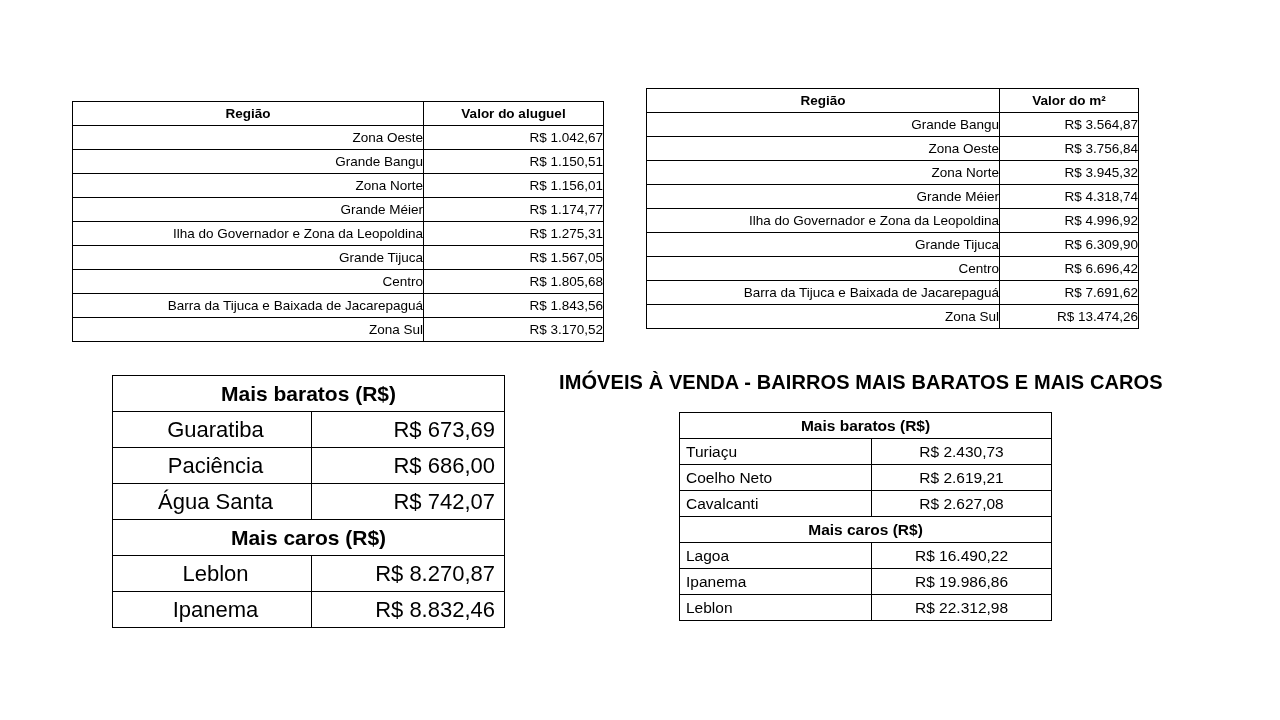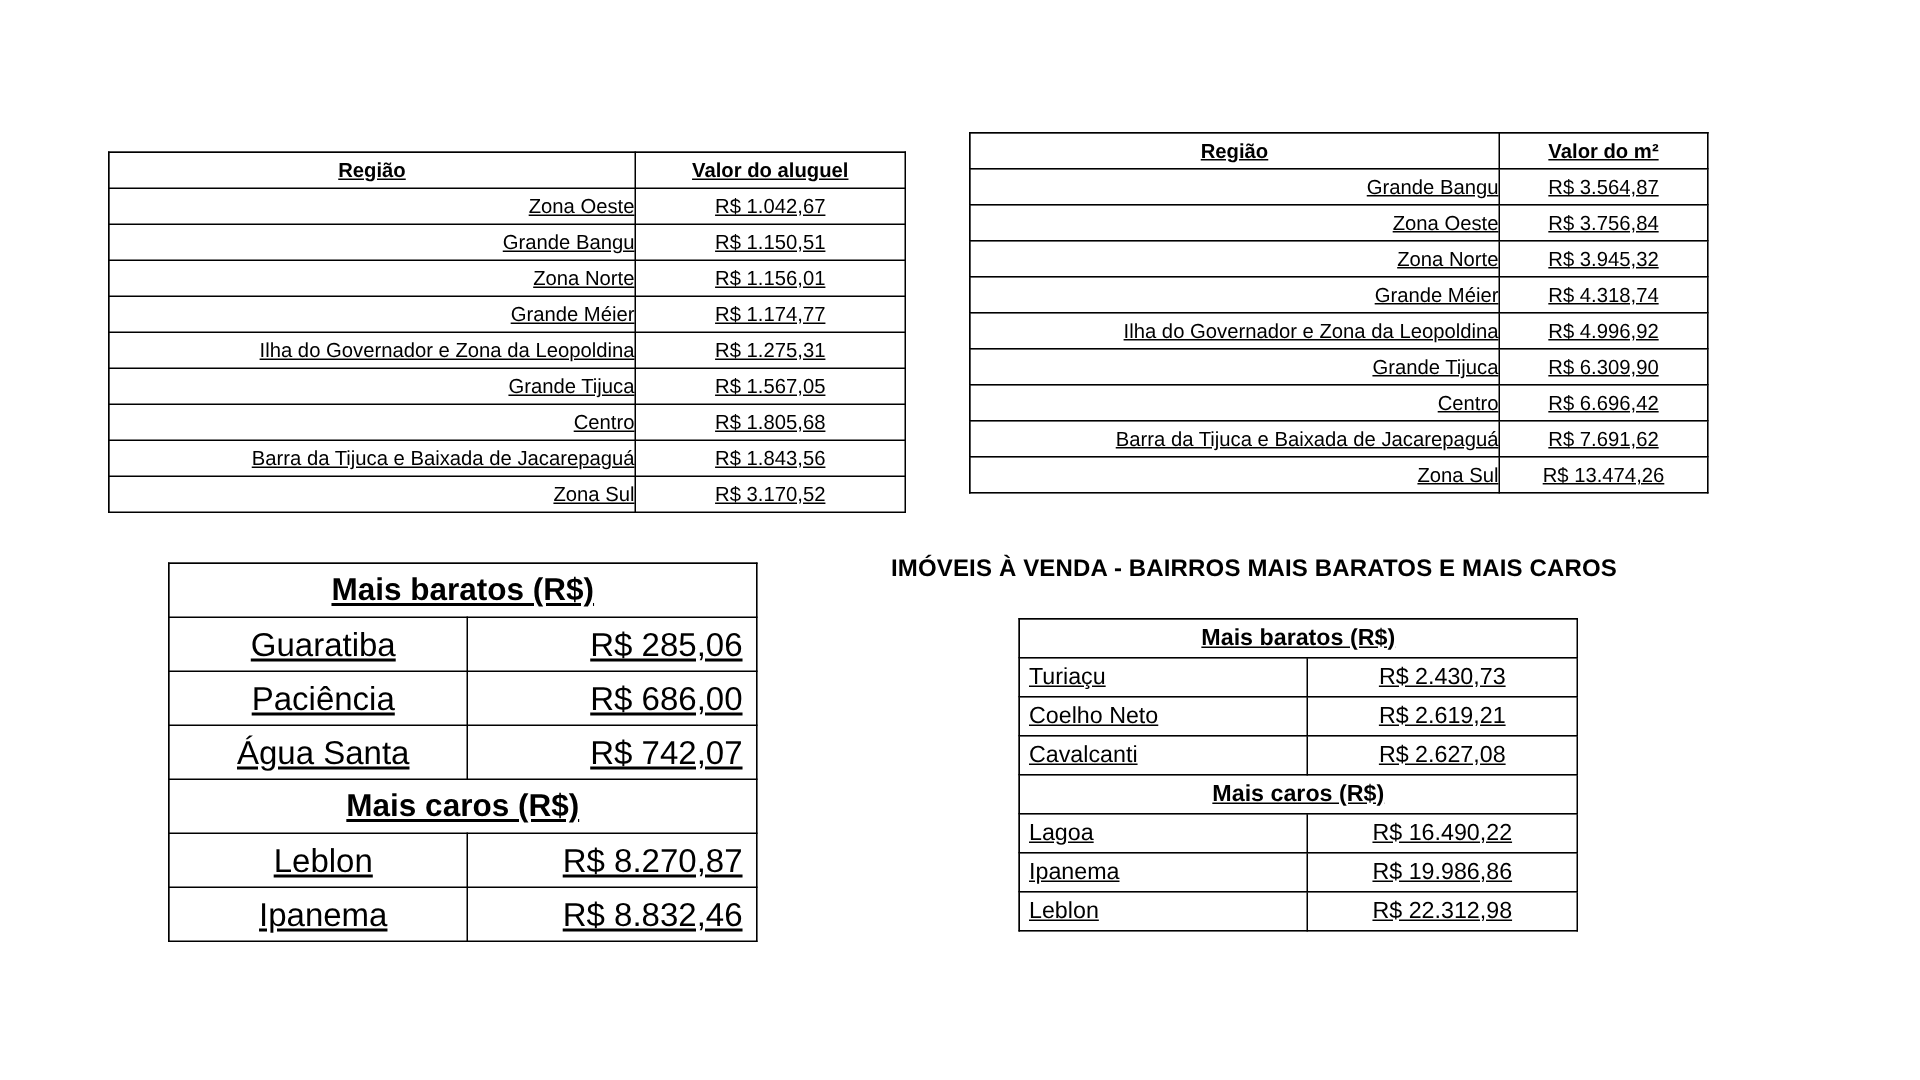--- a/index.html
+++ b/index.html
@@ -17,40 +17,39 @@
     -webkit-font-smoothing: antialiased;
   }
 
   .page { position: absolute; inset: 0; }
 
   .tbl {
     position: absolute;
     border-collapse: collapse;
     table-layout: fixed;
     background: #404040;
-    text-decoration: underline;
   }
   .tbl td, .tbl th {
     border: 1px solid #000000;
     padding: 0;
     vertical-align: middle;
     font-weight: normal;
     background: #ffffff;
   }
 
   
   .tbl-sm { font-size: 13.5px; }
   .tbl-sm th, .tbl-sm td { height: 23px; line-height: 21px; }
   .tbl-sm th {
     font-weight: bold;
     text-align: center;
     font-size: 13.5px;
   }
   .tbl-sm td.lbl { text-align: right;  padding-left: 15px; }
-  .tbl-sm td.val { text-align: center; }
+  .tbl-sm td.val { text-align: right; }
 
   
   .tbl-lg-left { font-size: 22px; }
   .tbl-lg-left td, .tbl-lg-left th { height: 35px; line-height: 33px; }
   .tbl-lg-left th.section {
     font-weight: bold;
     text-align: center;
     font-size: 21px;
   }
   .tbl-lg-left td.lbl { text-align: center;  padding-left: 7px; }
@@ -78,23 +77,23 @@
   #table-rent-neigh        { left: 112px; top: 375px; width: 392px; }
   #table-rent-neigh .c-lbl { width: 199px; }
   #table-rent-neigh .c-val { width: 193px; }
 
   #table-sale-neigh        { left: 679px; top: 412px; width: 372px; }
   #table-sale-neigh .c-lbl { width: 192px; }
   #table-sale-neigh .c-val { width: 180px; }
 
   #sale-heading {
     position: absolute;
-    left: 594px;
+    left: 559px;
     top: 371px;
-    font-size: 16px;
+    font-size: 20px;
     font-weight: bold;
     letter-spacing: 0.1px;
     white-space: nowrap;
   }
 </style>
 </head>
 <body>
 
 <div class="page">
 
@@ -204,21 +203,21 @@
     <colgroup>
         <col class="c-lbl">
         <col class="c-val">
       </colgroup>
     <tbody id="rent-neigh-body">
       <tr>
         <th class="section" colspan="2">Mais baratos (R$)</th>
       </tr>
     <tr>
           <td class="lbl">Guaratiba</td>
-          <td class="val">R$ 285,06</td>
+          <td class="val">R$ 673,69</td>
         </tr>
         <tr>
           <td class="lbl">Paciência</td>
           <td class="val">R$ 686,00</td>
         </tr>
         <tr>
           <td class="lbl">Água Santa</td>
           <td class="val">R$ 742,07</td>
         </tr>
         <tr>

